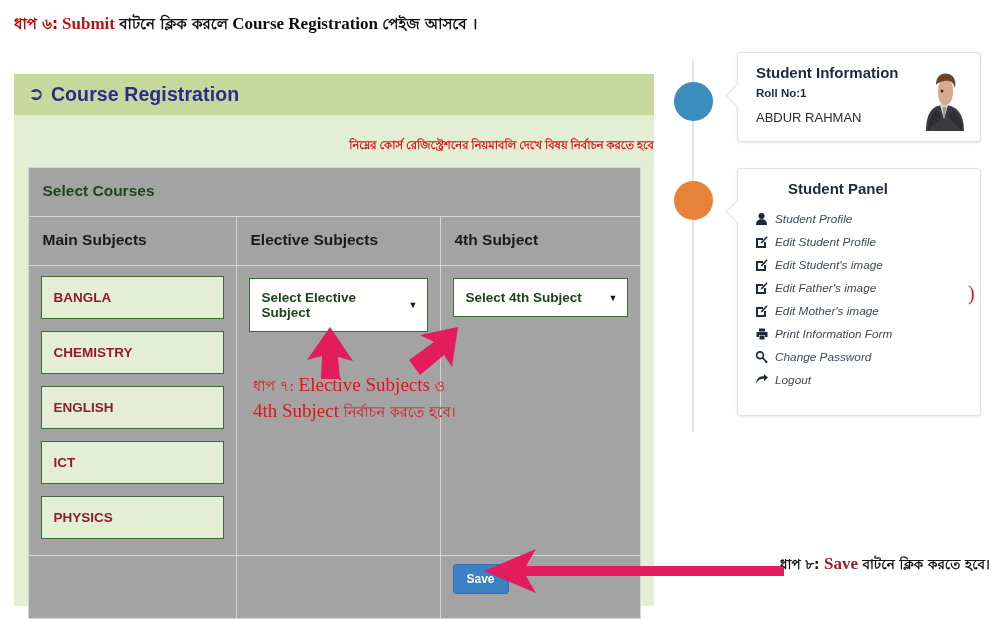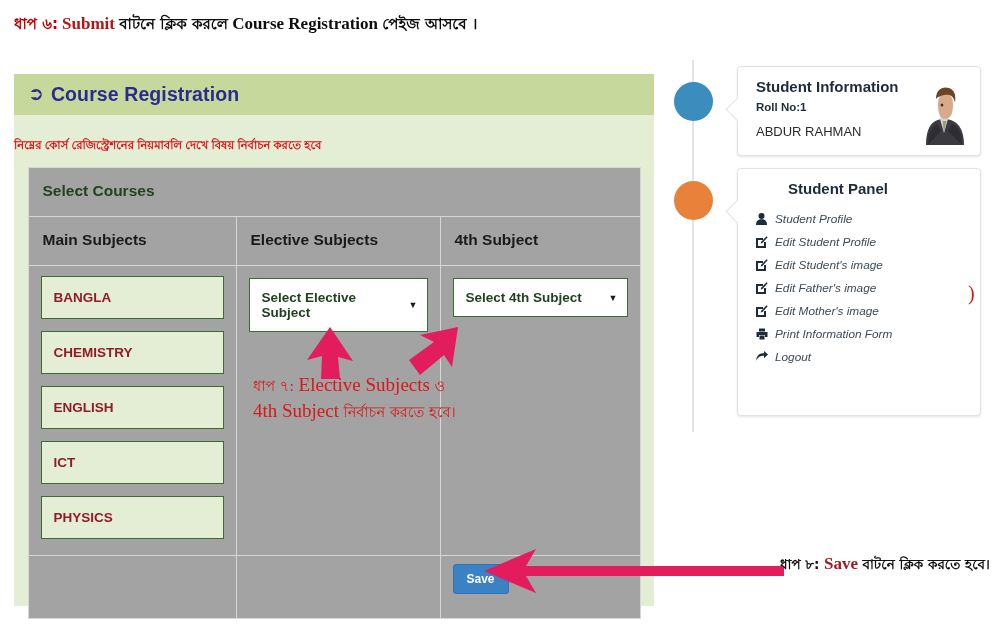--- a/index.html
+++ b/index.html
@@ -34,22 +34,22 @@
   #panel-header .hdr-ico{
     color:#2b2b8f;font-size:19px;margin-right:7px;line-height:1;
     transform:translateY(-1px);
   }
   #panel-header .hdr-txt{
     color:#2b2b8f;font-size:19.5px;font-weight:bold;letter-spacing:.1px;
   }
   #panel-body{padding:0;}
 
   #bn-notice{
-    text-align:left;color:#d81818;
-    font-family:Liberation Sans, sans-serif;font-weight:bold;font-size:11.5px;
+    text-align:right;color:#d81818;
+    font-family:Liberation Serif, serif;font-weight:bold;font-size:11.5px;
     padding-top:22px;padding-bottom:11px;
   }
 
   
   #courses-table{
     width:612px;margin:0 auto;border-collapse:collapse;
     border:1px solid #d6d6d6;background:#a3a3a3;table-layout:fixed;
   }
   #courses-table td{
     border:1px solid #d6d6d6;
@@ -119,21 +119,21 @@
   .info-card{
     position:absolute;background:#ffffff;
     border:1px solid #e3e1e6;border-radius:4px;
     box-shadow:0 1px 3px rgba(0,0,0,.11);
   }
   .info-card .beak{
     position:absolute;left:-9px;top:34px;width:16px;height:16px;
     background:#ffffff;border-left:1px solid #e3e1e6;border-bottom:1px solid #e3e1e6;
     transform:rotate(45deg);
   }
-  #student-info-card{left:737px;top:66px;width:242px;height:88px;}
+  #student-info-card{left:737px;top:52px;width:242px;height:88px;}
   #student-info-card .title{
     position:absolute;left:18px;top:11px;
     color:#1d2b3a;font-size:15px;font-weight:bold;
   }
   #student-info-card .roll{
     position:absolute;left:18px;top:34px;
     color:#1d2b3a;font-size:11.5px;font-weight:bold;
   }
   #student-info-card .name{
     position:absolute;left:18px;top:57px;
@@ -361,20 +361,30 @@
       <span class="mi-ico">
         <svg width="12" height="12" viewBox="0 0 12 12">
             <rect x="3" y="0.5" width="6" height="3" fill="#1d2b3a"></rect>
             <path d="M0.5 4 h11 v5 h-2.5 v-2 h-6 v2 h-2.5 Z" fill="#1d2b3a"></path>
             <rect x="3.5" y="7.5" width="5" height="4" fill="#1d2b3a"></rect>
           </svg>
       </span>
       <span>Print Information Form</span>
     </div>
 
+    <div class="menu-item">
+      <span class="mi-ico">
+        <svg width="12" height="12" viewBox="0 0 12 12">
+            <circle cx="4" cy="4.2" r="3.4" fill="none" stroke="#1d2b3a" stroke-width="1.7"></circle>
+            <path d="M6.3 6.5 L11.3 11.5" stroke="#1d2b3a" stroke-width="1.7" fill="none"></path>
+            <path d="M9.2 11.6 L10.3 10.5" stroke="#1d2b3a" stroke-width="1.5"></path>
+          </svg>
+      </span>
+      <span>Change Password</span>
+    </div>
 
     <div class="menu-item">
       <span class="mi-ico">
         <svg width="12" height="12" viewBox="0 0 12 12">
             <path d="M0 10 C0.5 4 4 2.3 8 2.3 L8 0 L12 3.6 L8 7.2 L8 4.8 C4.8 4.8 1.8 6 0 10 Z" fill="#1d2b3a"></path>
           </svg>
       </span>
       <span>Logout</span>
     </div>
 

